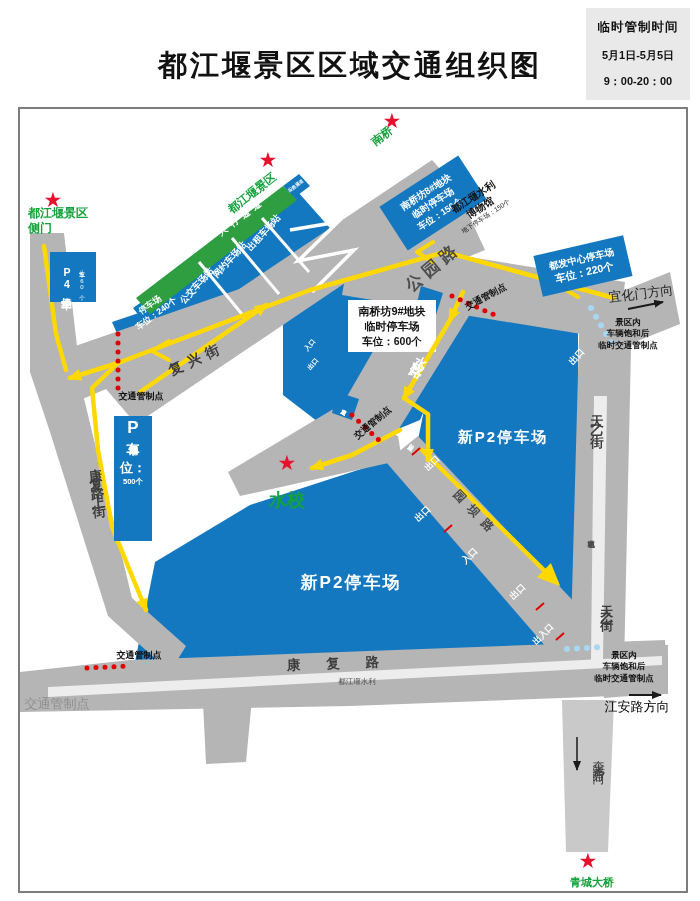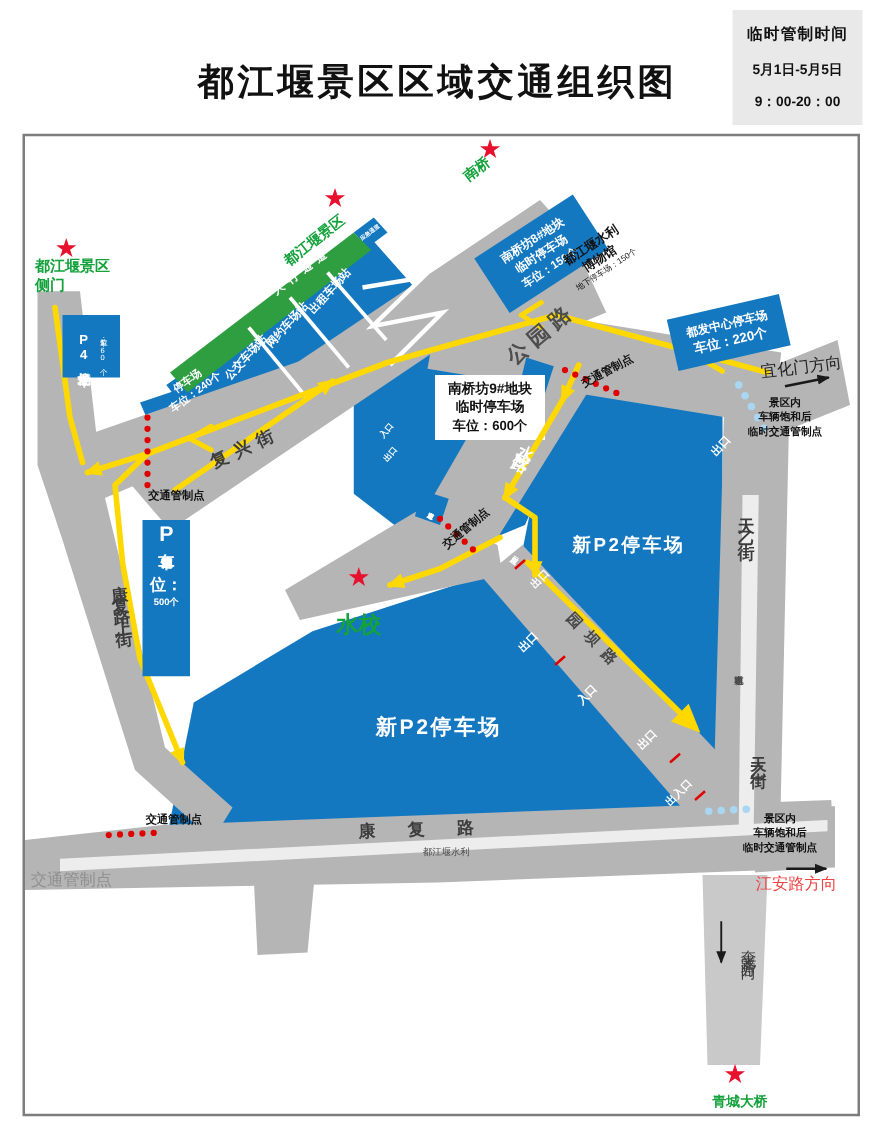--- a/index.html
+++ b/index.html
@@ -229,21 +229,21 @@
   <span>车辆饱和后</span>
   <span>临时交通管制点</span>
 </div>
 <div class="lbl k ctr" style="left:624px;top:667px;font-size:8.5px;line-height:1.35">
   <span>景区内</span>
   <span>车辆饱和后</span>
   <span>临时交通管制点</span>
 </div>
 
 <div class="lbl rd" style="left:641px;top:294px;font-size:13px;font-weight:normal;color:#222;transform:translate(-50%,-50%) rotate(-7deg)">宜化门方向</div>
-<div class="lbl rd" style="left:637px;top:707px;font-size:13px;font-weight:normal;color:#ef4444">江安路方向</div>
+<div class="lbl rd" style="left:637px;top:707px;font-size:13px;font-weight:normal;color:#000000">江安路方向</div>
 <div class="lbl v rd" style="left:598px;top:757px;font-size:12.5px;font-weight:normal;letter-spacing:3px">奎光路方向</div>
 <div class="lbl rd" style="left:57px;top:704px;font-size:13px;font-weight:normal;color:#8f8f8f">交通管制点</div>
 
 <div class="lbl w" style="left:310px;top:345px;font-size:6.5px;transform:translate(-50%,-50%) rotate(-50deg)">入口</div>
 <div class="lbl w" style="left:313px;top:364px;font-size:6.5px;transform:translate(-50%,-50%) rotate(-50deg)">出口</div>
 <div class="lbl w" style="left:577px;top:357px;font-size:9px;transform:translate(-50%,-50%) rotate(-48deg)">出口</div>
 <div class="lbl w" style="left:432px;top:463px;font-size:8.5px;transform:translate(-50%,-50%) rotate(-45deg)">出口</div>
 <div class="lbl w" style="left:423px;top:514px;font-size:9px;transform:translate(-50%,-50%) rotate(-45deg)">出口</div>
 <div class="lbl w" style="left:470px;top:556px;font-size:9px;transform:translate(-50%,-50%) rotate(-45deg)">入口</div>
 <div class="lbl w" style="left:518px;top:592px;font-size:9px;transform:translate(-50%,-50%) rotate(-45deg)">出口</div>

